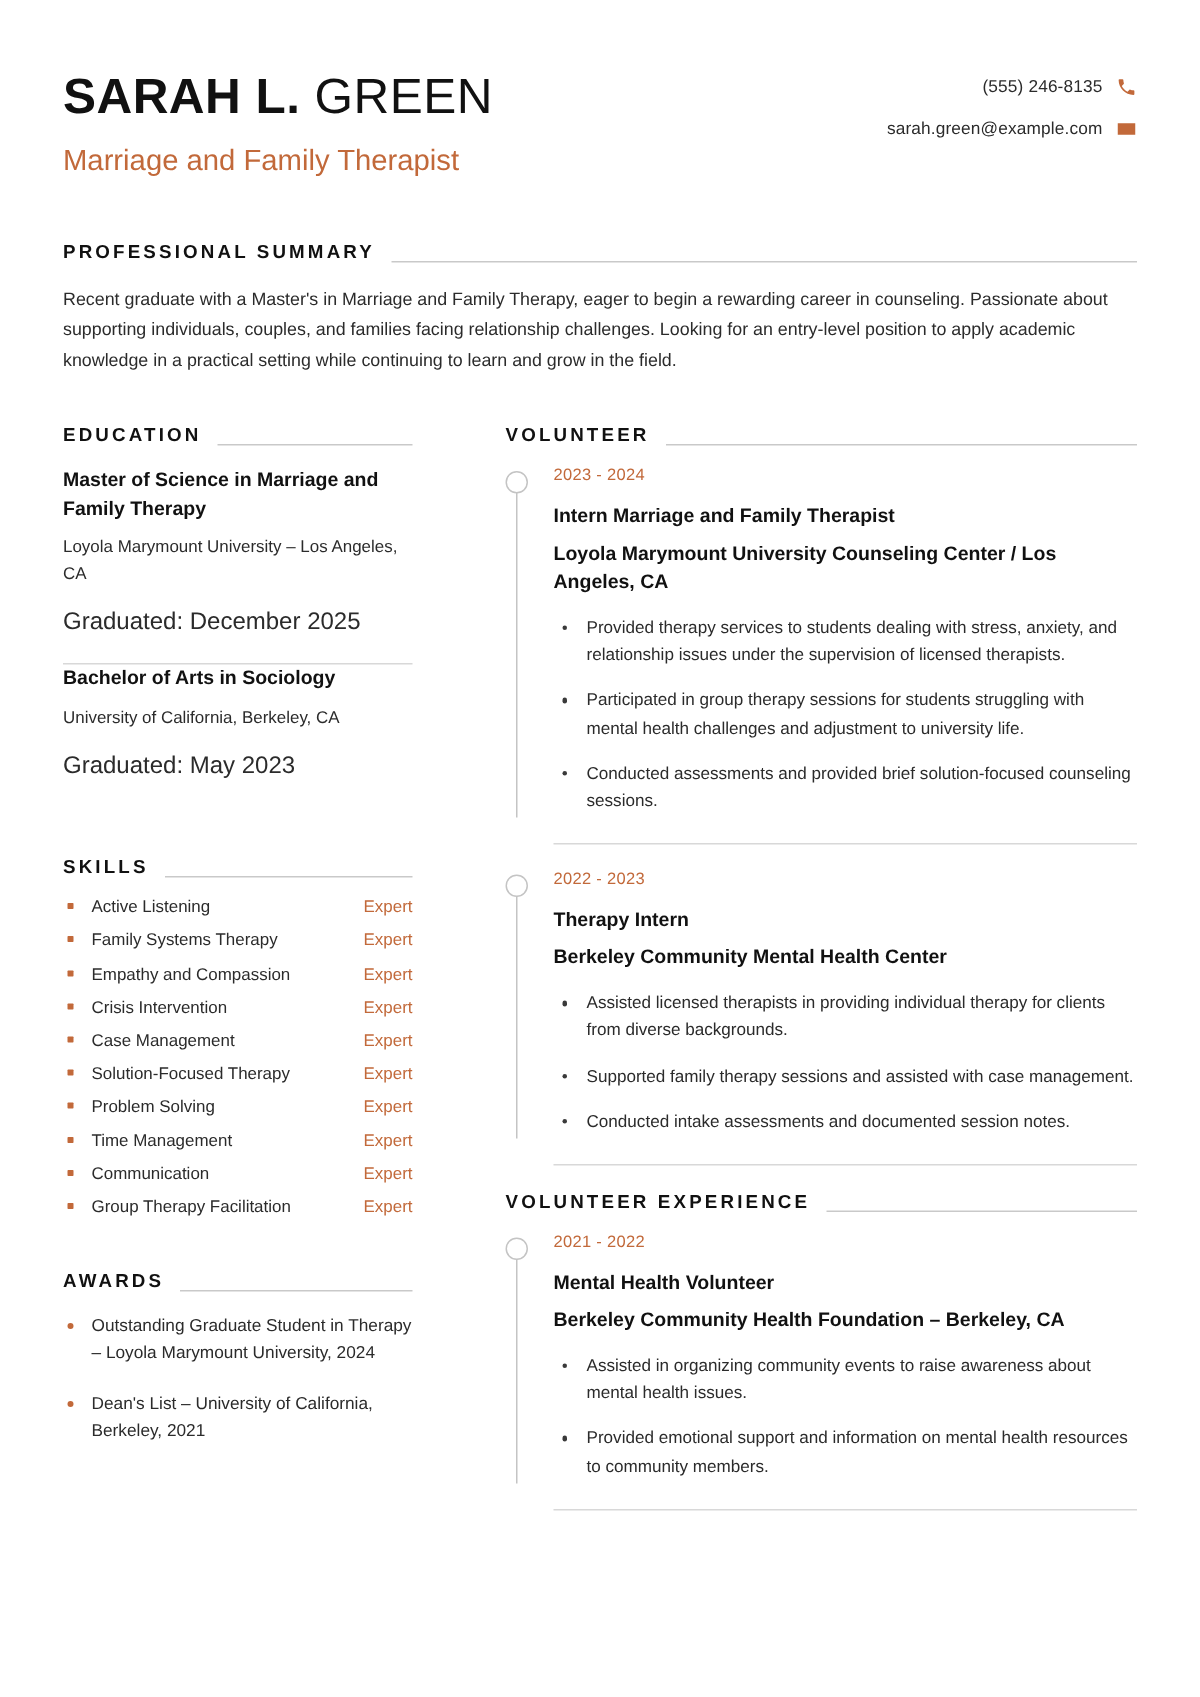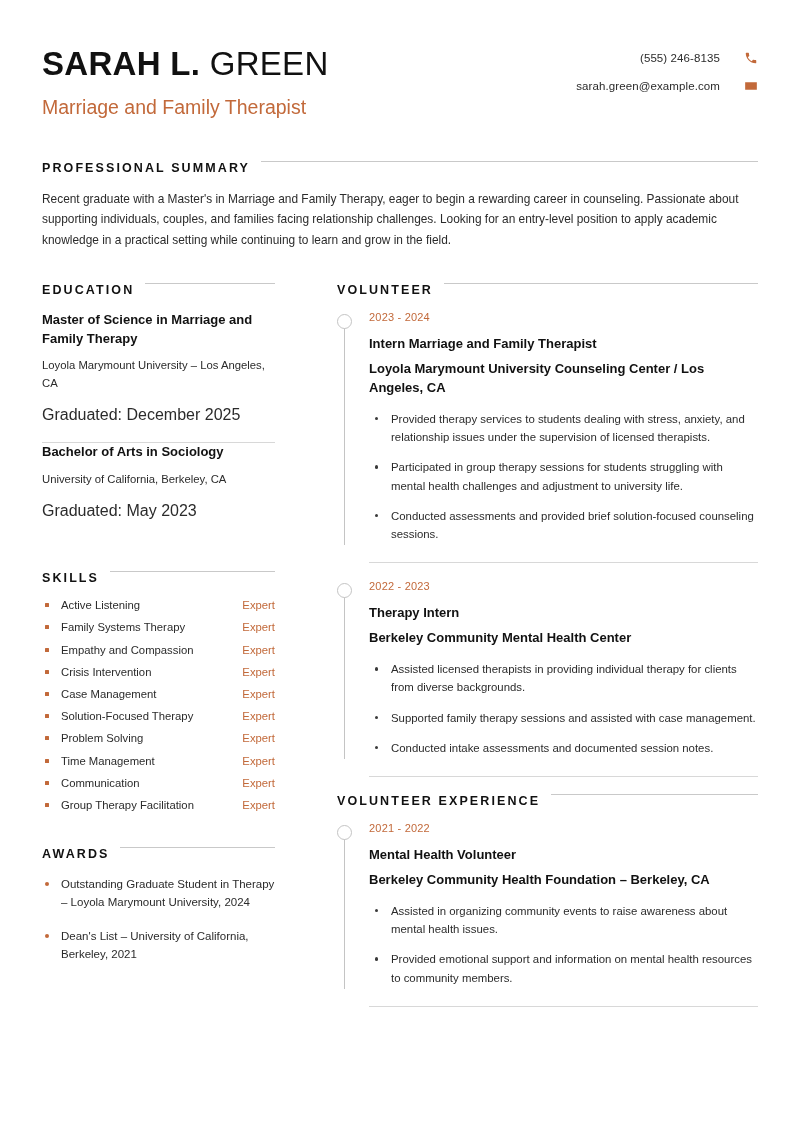--- a/index.html
+++ b/index.html
@@ -49,41 +49,41 @@
   }
   .contacts {
     flex: 0 0 auto;
     padding-top: 6px;
     text-align: right;
   }
   .contact-row {
     display: flex;
     align-items: center;
     justify-content: flex-end;
-    gap: 24px;
+    gap: 9px;
     font-size: 11.5px;
     color: #2b2b2b;
     margin-bottom: 14px;
     letter-spacing: 0.1px;
   }
   .contact-row:last-child { margin-bottom: 12px; }
   .contact-icon {
     width: 14px;
     height: 14px;
     display: inline-flex;
     align-items: center;
     justify-content: center;
     color: #c2693a;
   }
   .contact-icon svg { display: block; }
 
   
   .section-head {
     display: flex;
-    align-items: flex-start;
+    align-items: flex-end;
     gap: 11px;
     margin-bottom: 14px;
   }
   .section-head .title {
     font-size: 12.5px;
     font-weight: 700;
     letter-spacing: 2.1px;
     color: #111;
     white-space: nowrap;
   }

